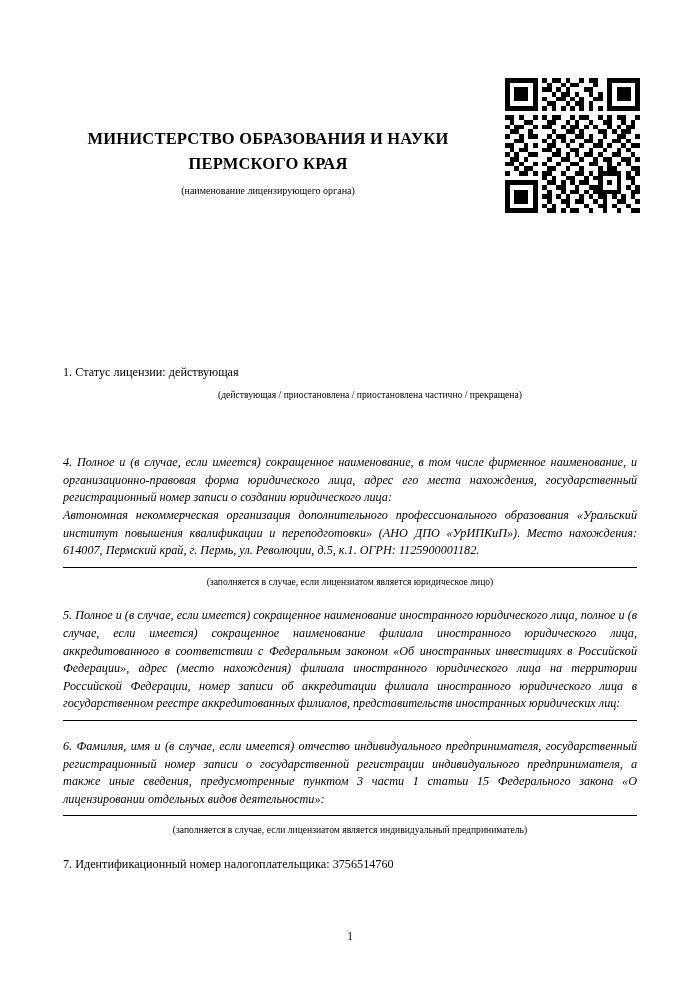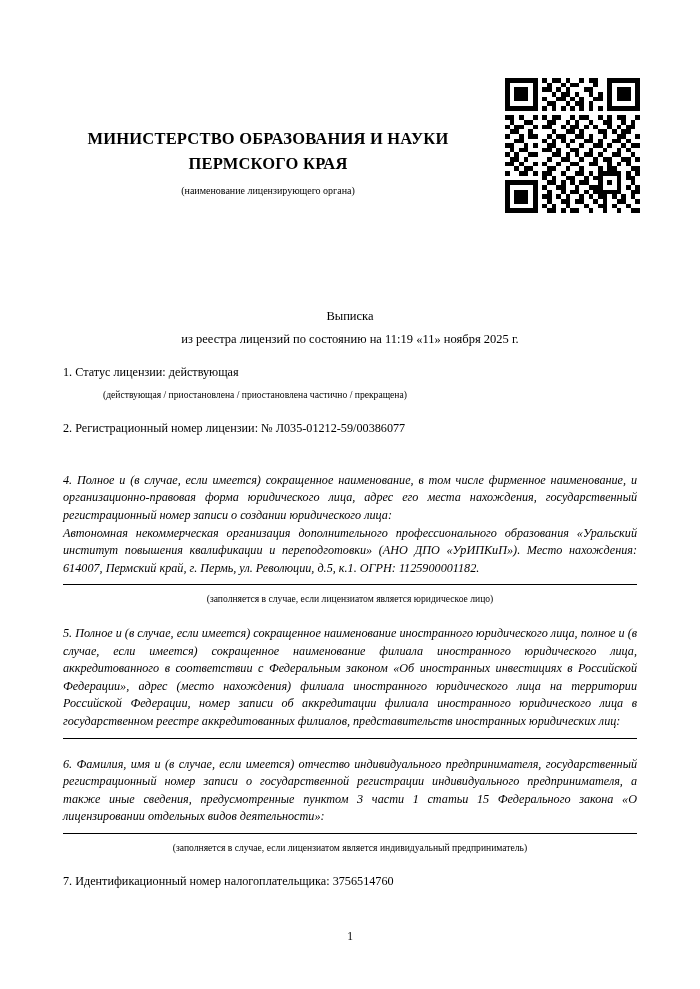--- a/index.html
+++ b/index.html
@@ -74,20 +74,21 @@
   }
   .item { margin-bottom: 0; }
   .item-gap { height: 17px; }
   .just { text-align: justify; text-align-last: left; font-style: italic; }
   .center-note {
     text-align: center;
     font-size: 9.6px;
     margin-top: 5px;
   }
   .center-note-indent {
+    text-align: center;
     font-size: 9.6px;
     margin-top: 4px;
     padding-left: 40px;
   }
   .rule {
     border: 0;
     border-top: 1px solid #000;
     margin: 7px 0 0 0;
     height: 0;
   }
@@ -354,36 +355,29 @@
       </g>
     </svg>
   </div>
 
   <div class="header">
     <div class="ministry">МИНИСТЕРСТВО ОБРАЗОВАНИЯ И НАУКИ</div>
     <div class="ministry">ПЕРМСКОГО КРАЯ</div>
     <div class="sub">(наименование лицензирующего органа)</div>
   </div>
 
-  <div class="titleblock">
-    <div>Выписка</div>
-    <div>из реестра лицензий по состоянию на 11:19 «11» ноября 2025 г.</div>
-  </div>
 
   <div class="body">
 
     <div class="item">
       <div>1. Статус лицензии: действующая</div>
       <div class="center-note-indent">(действующая / приостановлена / приостановлена частично / прекращена)</div>
     </div>
     <div class="item-gap"></div>
 
-    <div class="item">
-      <div>2. Регистрационный номер лицензии: № Л035-01212-59/00386077</div>
-    </div>
     <div class="item-gap"></div>
 
     <div class="item-gap"></div>
 
     <div class="item">
       <div class="just">4. Полное и (в случае, если имеется) сокращенное наименование, в том числе фирменное наименование, и организационно-правовая форма юридического лица, адрес его места нахождения, государственный регистрационный номер записи о создании юридического лица:</div>
       <div class="just">Автономная некоммерческая организация дополнительного профессионального образования «Уральский институт повышения квалификации и переподготовки» (АНО ДПО «УрИПКиП»). Место нахождения: 614007, Пермский край, г. Пермь, ул. Революции, д.5, к.1. ОГРН: 1125900001182.</div>
       <hr class="rule">
       <div class="center-note">(заполняется в случае, если лицензиатом является юридическое лицо)</div>
     </div>

